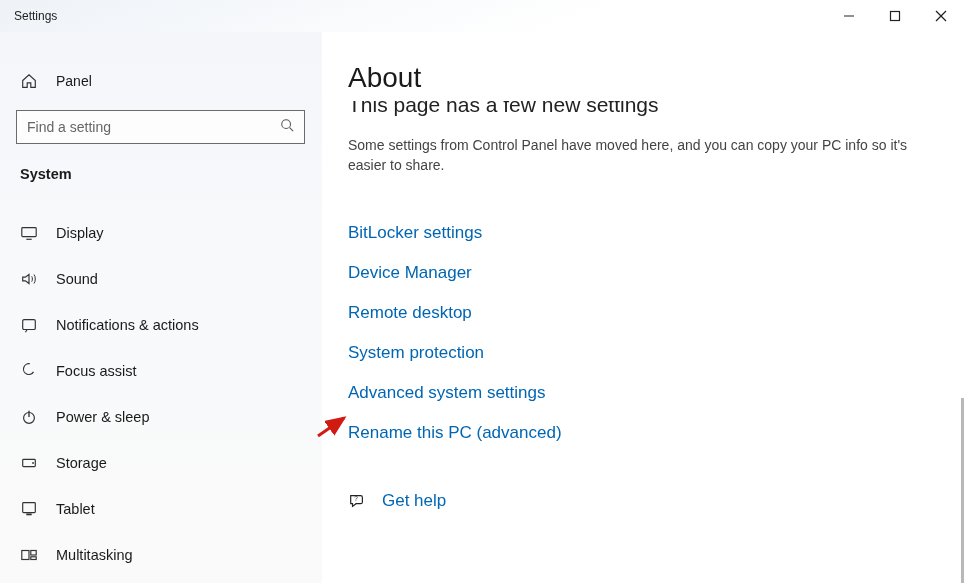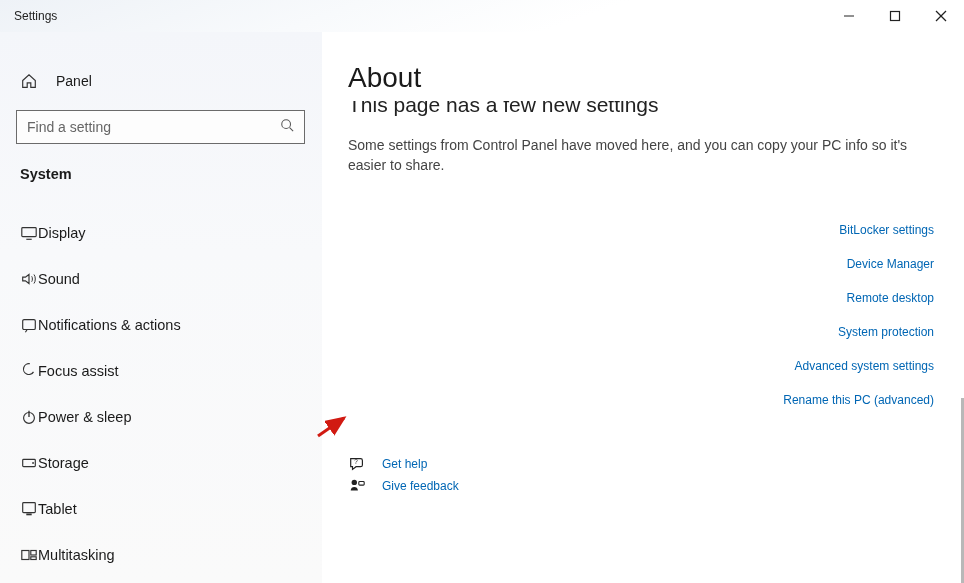--- a/index.html
+++ b/index.html
@@ -55,42 +55,42 @@
     font-size: 14px; color: #555;
   }
   .search input::placeholder { color: #666; }
   .search .sicon { color: #555; }
   .category {
     font-weight: 600; font-size: 14.5px;
     padding: 4px 20px 28px 20px;
   }
   .nav { display: flex; flex-direction: column; }
   .nav-item {
-    display: flex; align-items: center; 
+    display: flex; align-items: center; gap: 18px;
     padding: 14px 20px;
     font-size: 14.5px;
     color: #1a1a1a;
   }
   .nav-item .icon { width: 18px; height: 18px; display:flex; align-items:center; justify-content:center; color:#333; }
   .nav-item .icon svg { width: 18px; height: 18px; }
   .main {
     flex: 1; padding: 30px 30px 20px 26px; position: relative; overflow: hidden;
   }
   .h1 { font-size: 28px; font-weight: 400; margin-bottom: 2px; }
   .subhead-cut {
     font-size: 21px; font-weight: 400; color: #222;
     position: relative; top: -4px;
     -webkit-mask-image: linear-gradient(to bottom, transparent 0, transparent 9px, black 9px);
     mask-image: linear-gradient(to bottom, transparent 0, transparent 9px, black 9px);
     overflow: hidden; height: 28px; line-height: 26px;
   }
   .desc { color: #444; font-size: 14px; max-width: 560px; margin: 12px 0 48px 0; line-height: 1.4;}
   .section-h { font-size: 19px; font-weight: 400; margin-bottom: 16px; }
   .links { display:flex; flex-direction:column; gap: 20px; margin-bottom: 48px;}
-  .link { color: #0066b4; font-size: 12px; cursor: pointer; text-align: right; }
+  .link { color: #0066b4; font-size: 17px; cursor: pointer; }
   .help-rows { display:flex; flex-direction:column; gap: 4px; }
   .help-row { display:flex; align-items:center; gap: 16px; }
   .help-row .icon { width: 18px; color: #333; display:flex; }
   .help-row .link { color: #0066b4; }
   .arrow {
     position: absolute;
     left: 314px; top: 414px;
     pointer-events: none;
   }
   .scroll-thumb {
@@ -241,30 +241,20 @@
       <div class="help-rows">
         <div class="help-row">
           <span class="icon">
             <svg viewBox="0 0 20 20" width="18" height="18">
                 <path d="M3 4h11a2 2 0 0 1 2 2v5a2 2 0 0 1-2 2H9l-4 3v-3H3V4z" fill="none" stroke="#222" stroke-width="1.3"></path>
                 <text x="9" y="10.5" font-size="7" text-anchor="middle" fill="#222">?</text>
               </svg>
           </span>
           <span class="link">Get help</span>
         </div>
-        <div class="help-row">
-          <span class="icon">
-            <svg viewBox="0 0 20 20" width="18" height="18">
-                <circle cx="7" cy="6" r="3" fill="#222"></circle>
-                <path d="M3 15c0-3 2-4 4-4s4 1 4 4" fill="#222"></path>
-                <rect x="12" y="5" width="6" height="4" rx="1" fill="none" stroke="#222" stroke-width="1.2"></rect>
-              </svg>
-          </span>
-          <span class="link">Give feedback</span>
-        </div>
       </div>
 
       <div class="scroll-thumb"></div>
     </main>
   </div>
 </div>
 
 <svg class="arrow" width="40" height="26">
   <defs>
       <marker id="ah" markerWidth="8" markerHeight="8" refX="6" refY="3" orient="auto">

